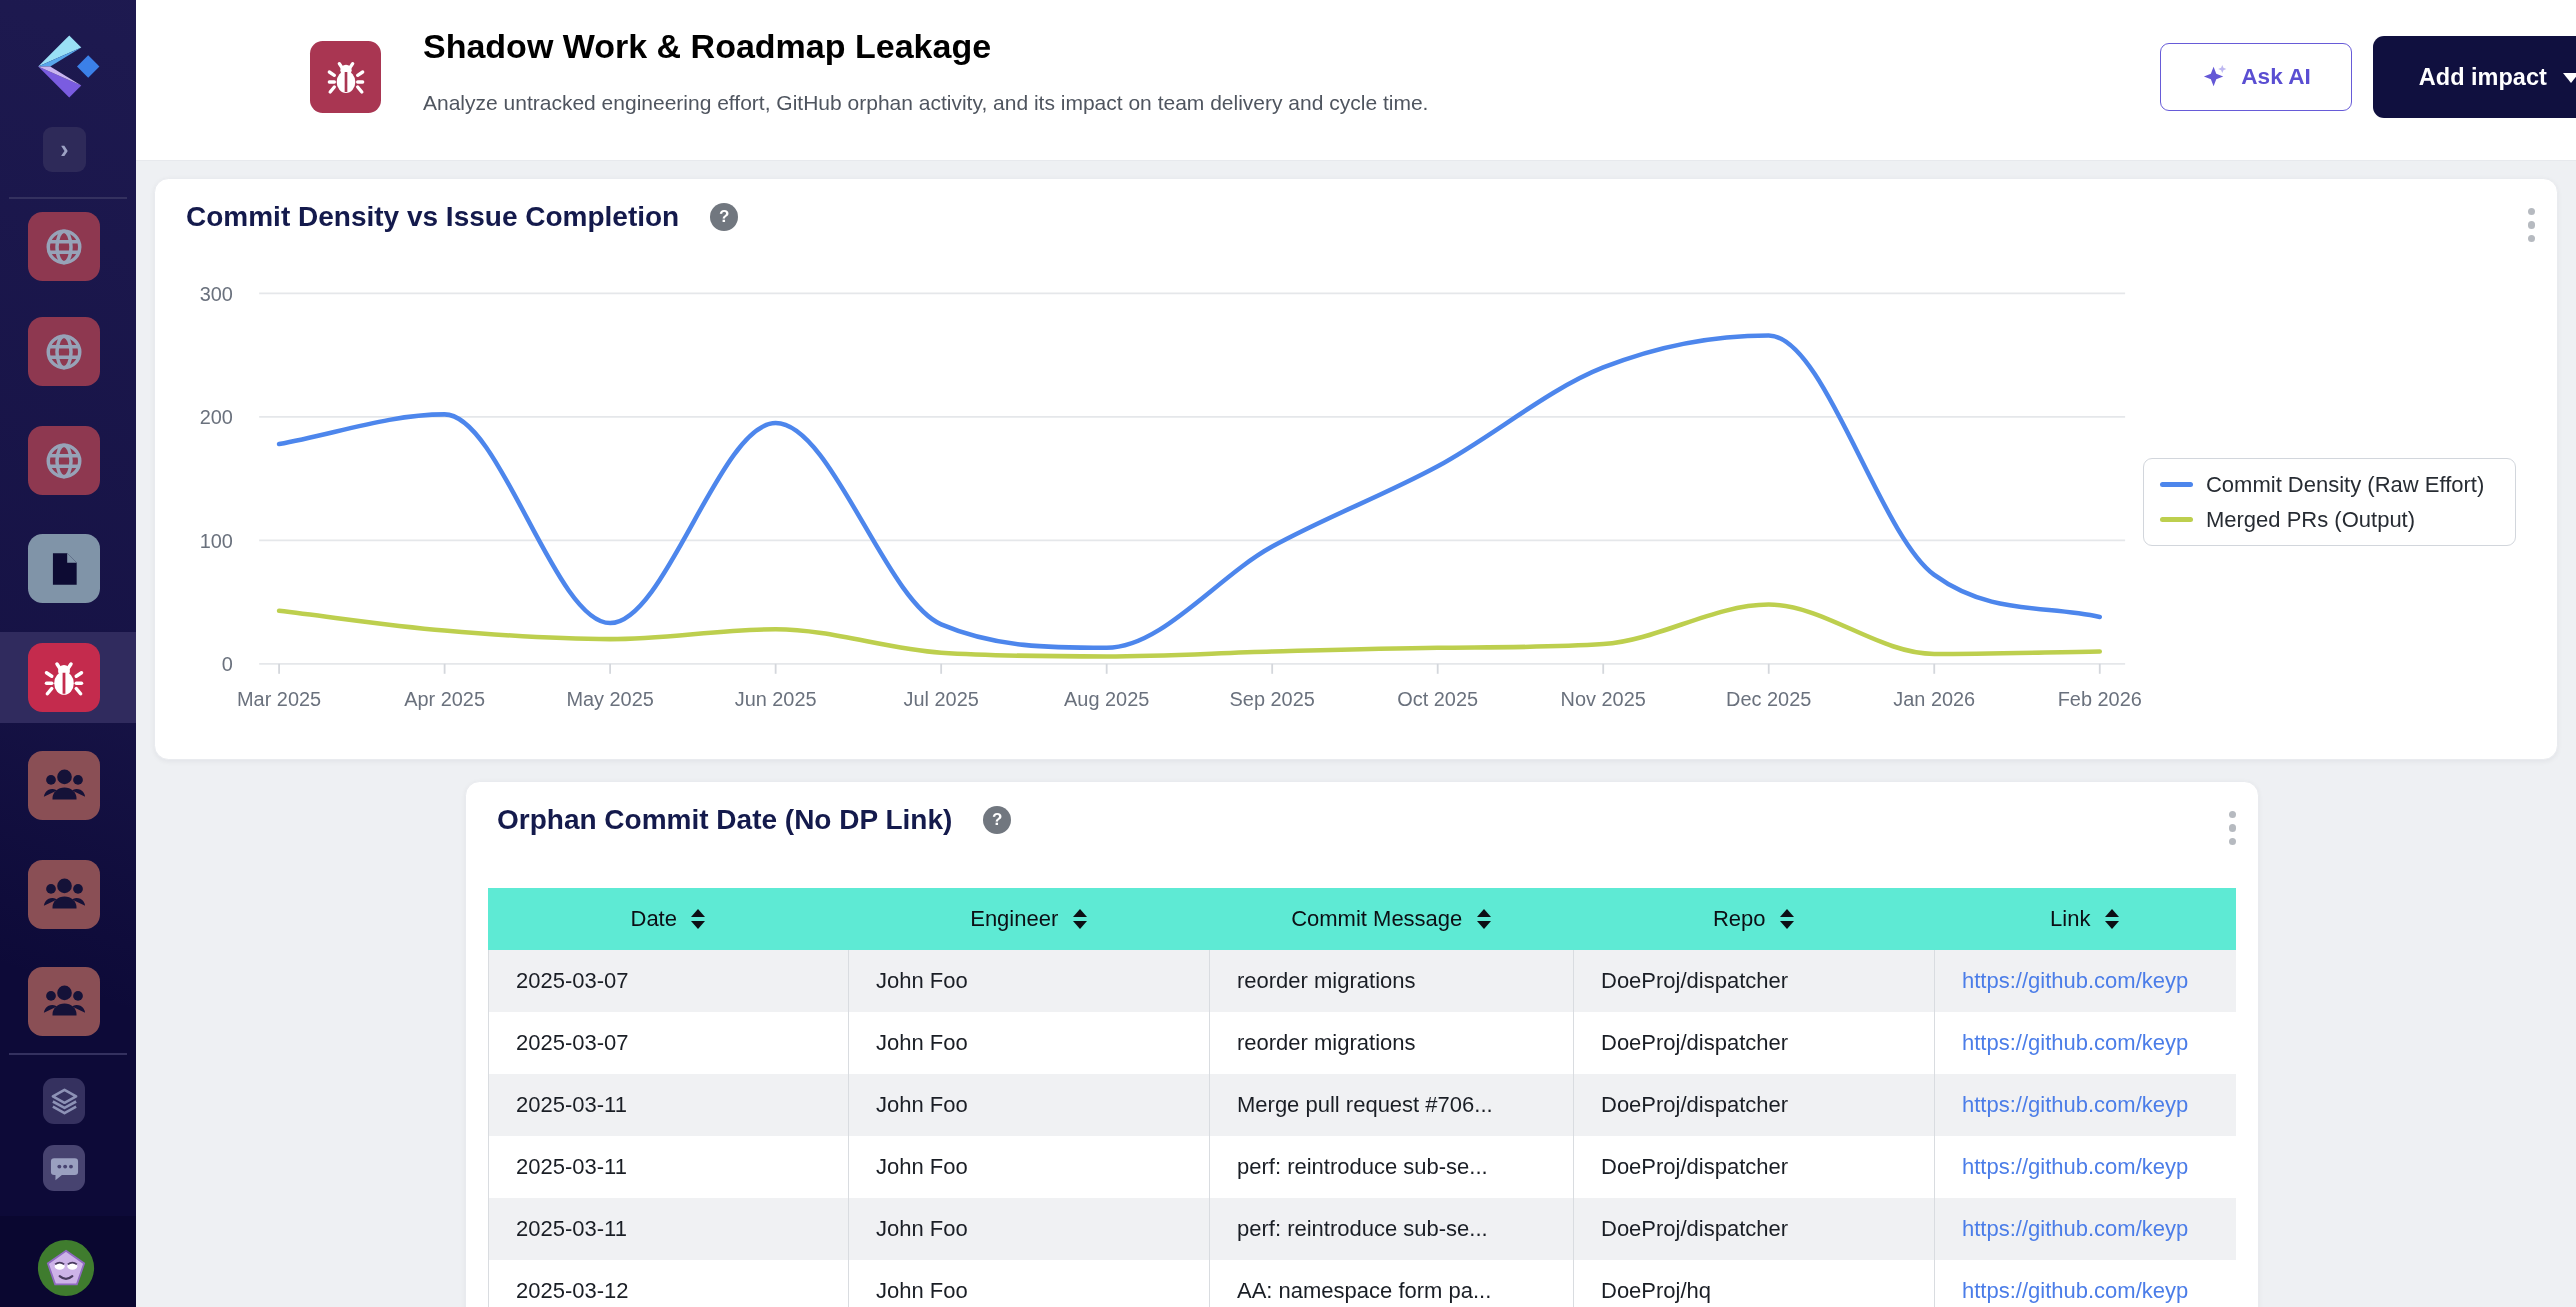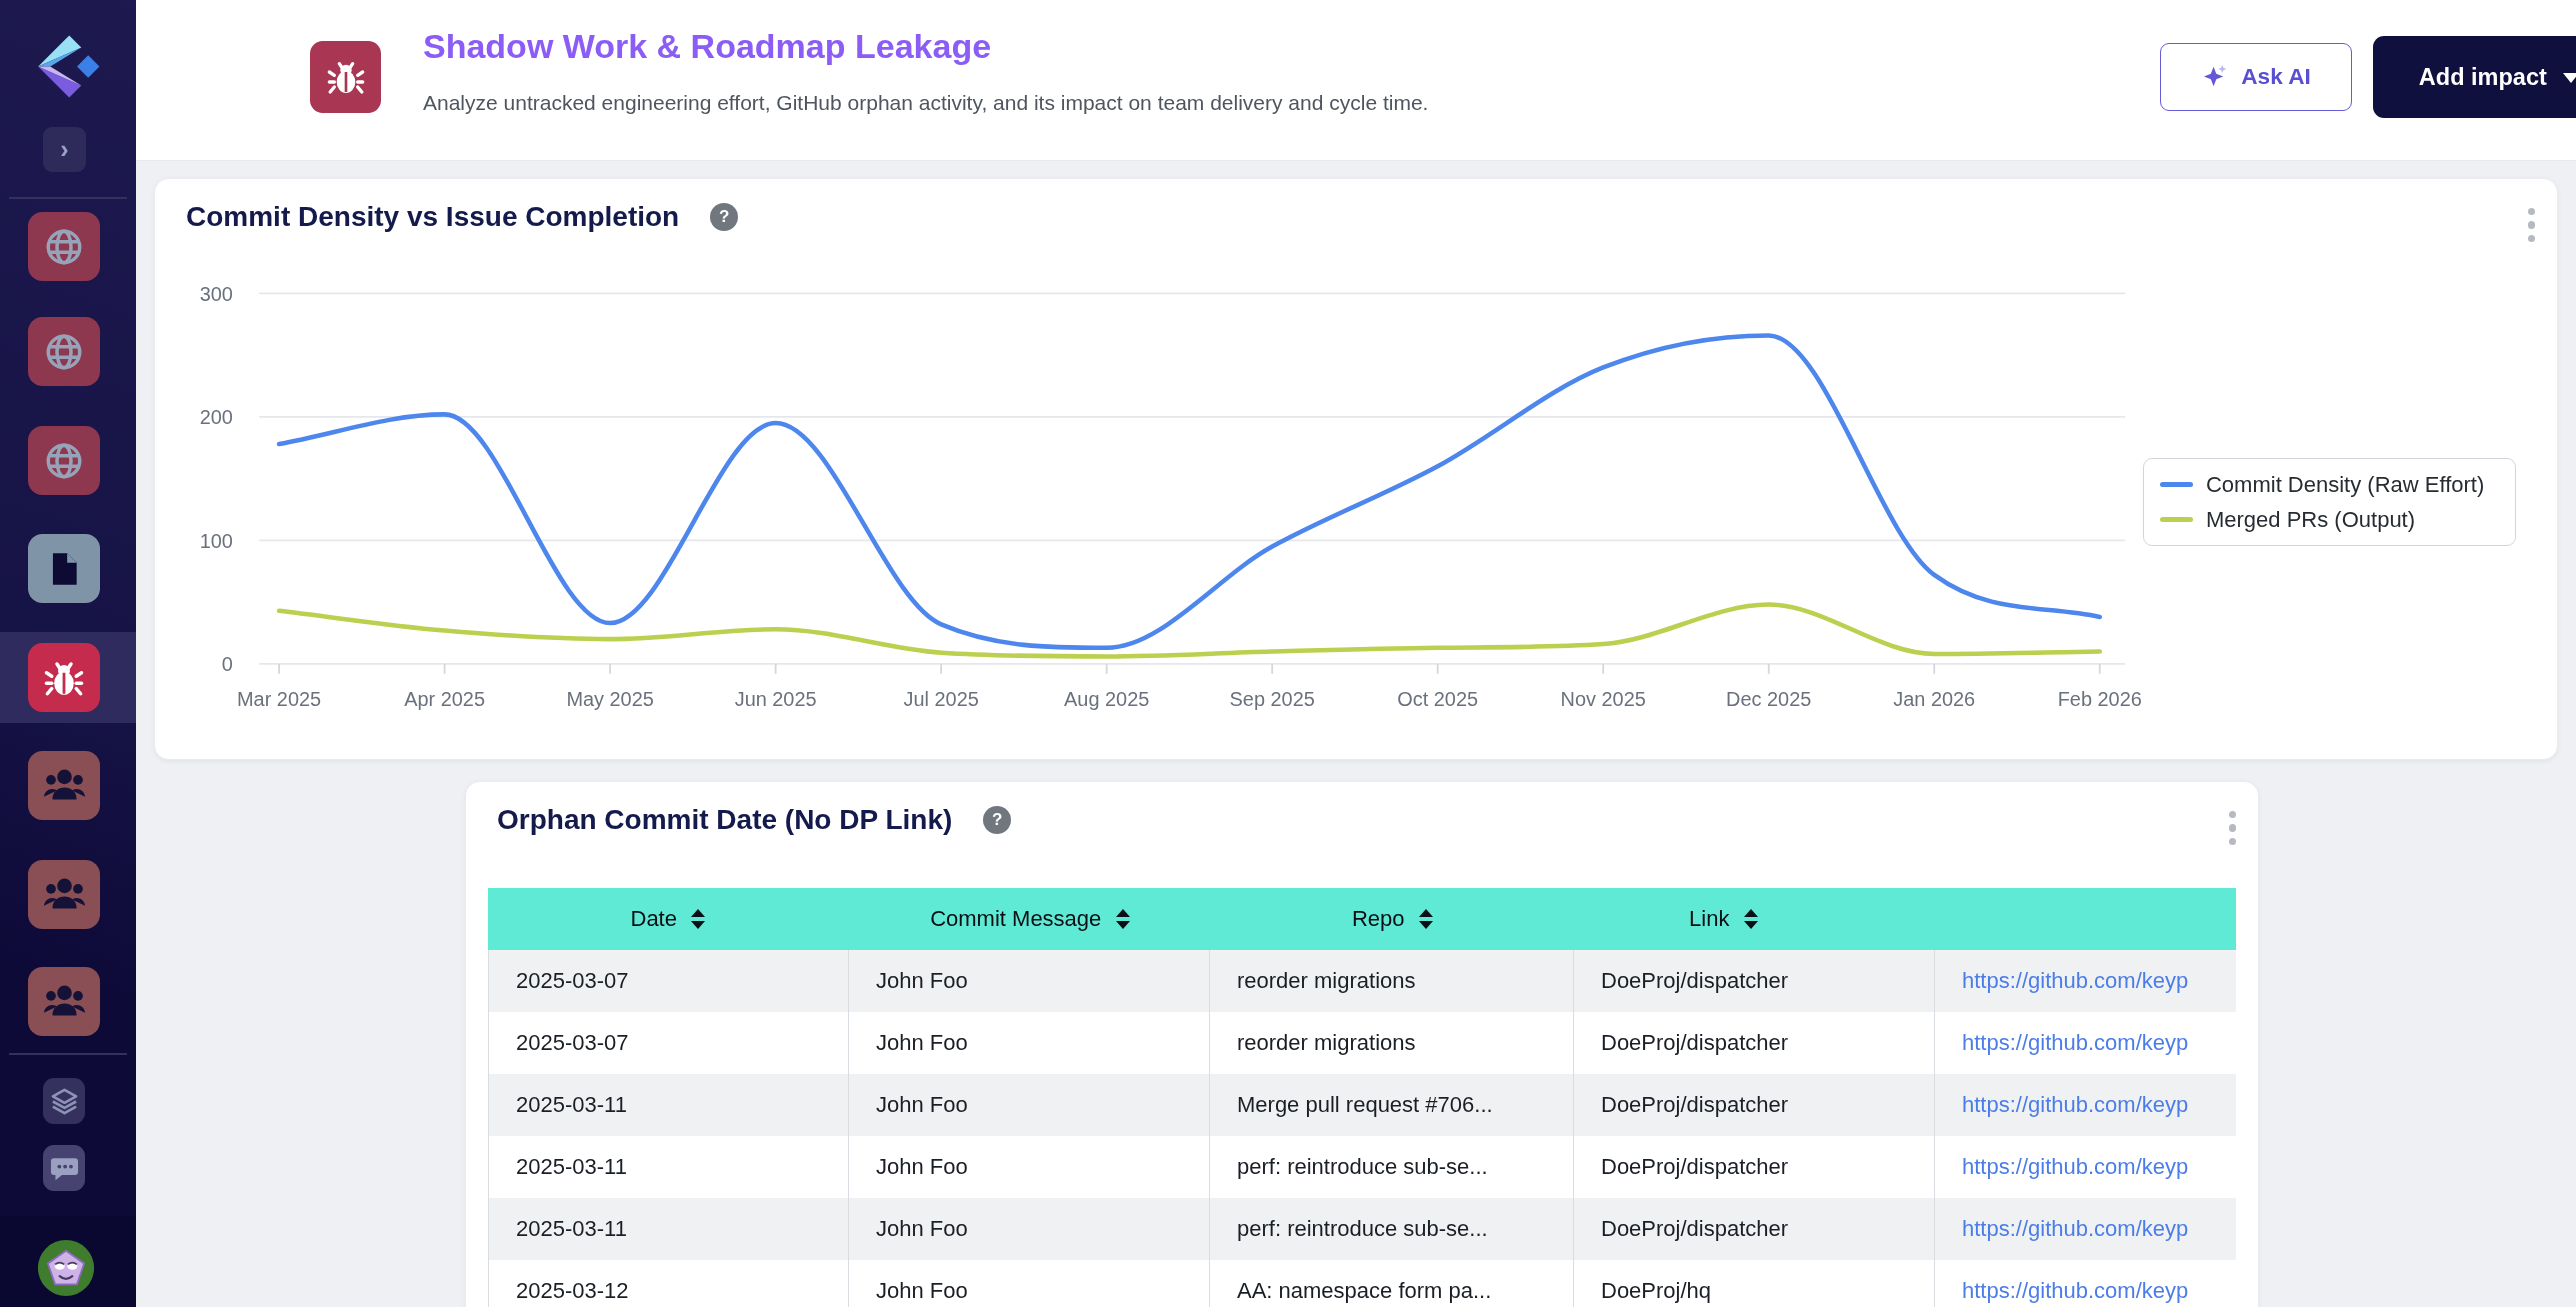--- a/index.html
+++ b/index.html
@@ -27,21 +27,21 @@
   .tile.dim    { background:#35315f; }
   .tile.dim2   { background:#474370; }
   .active-band { position:absolute; left:0; top:632px; width:136px; height:91px; background:#302b5e; }
   .avatar { position:absolute; left:37px; top:1239px; width:58px; height:58px; border-radius:50%; cursor:pointer; }
 
   
   .topbar { position:absolute; left:136px; top:0; width:2440px; height:161px; background:#ffffff;
     border-bottom:1.8px solid #e7e9ed; z-index:10; }
   .hdr-icon { position:absolute; left:174px; top:41px; width:71px; height:72px; border-radius:12.7px;
     background:#a93652; display:flex; align-items:center; justify-content:center; }
-  .page-title { position:absolute; left:287px; top:27px; font-size:34px; font-weight:bold; color:#8b5cf6; }
+  .page-title { position:absolute; left:287px; top:27px; font-size:34px; font-weight:bold; color:#000000; }
   .page-subtitle { position:absolute; left:287px; top:91px; font-size:21px; color:#4f555f; }
   .ask-ai { position:absolute; left:2024px; top:43px; width:192px; height:68px; background:#fff;
     border:1.8px solid #675bd8; border-radius:9px; display:flex; align-items:center; justify-content:center;
     gap:11px; color:#5a4ed2; font-size:22.6px; font-weight:600; cursor:pointer; }
   .add-insight { position:absolute; left:2237px; top:36px; width:252px; height:82px; background:#10103f;
     border:none; border-radius:11px; display:flex; align-items:center; justify-content:center; gap:16.3px;
     color:#ffffff; font-size:23.5px; font-weight:600; cursor:pointer; }
   .caret { width:0; height:0; border-left:8.2px solid transparent; border-right:8.2px solid transparent;
     border-top:10px solid #ffffff; margin-top:2.7px; }
   .kebab { display:flex; flex-direction:column; gap:6.3px; cursor:pointer; }
@@ -324,20 +324,27 @@
 
   <div class="table">
     <div class="thead" id="thead">
         <div class="th" style="width: 360px;">
           <span>Date</span>
           <span class="sort">
             <b class="up"></b>
             <b class="dn"></b>
           </span>
         </div>
+        <div class="th" style="width: 361px;">
+          <span>Engineer</span>
+          <span class="sort">
+            <b class="up"></b>
+            <b class="dn"></b>
+          </span>
+        </div>
         <div class="th" style="width: 364px;">
           <span>Commit Message</span>
           <span class="sort">
             <b class="up"></b>
             <b class="dn"></b>
           </span>
         </div>
         <div class="th" style="width: 361px;">
           <span>Repo</span>
           <span class="sort">

